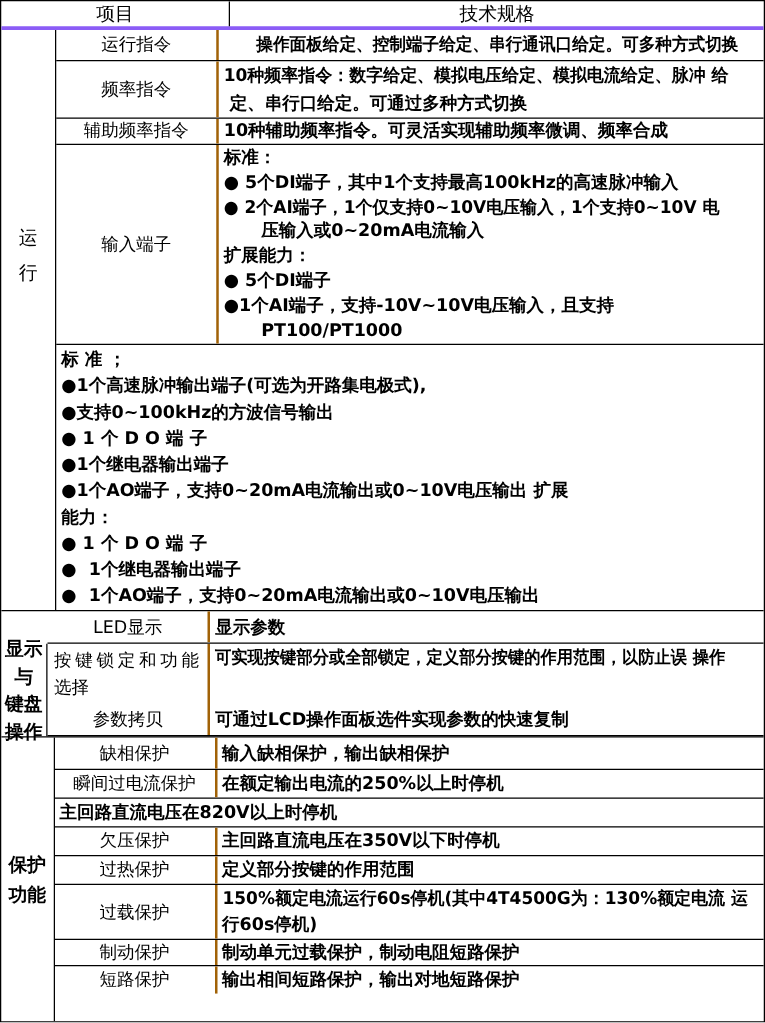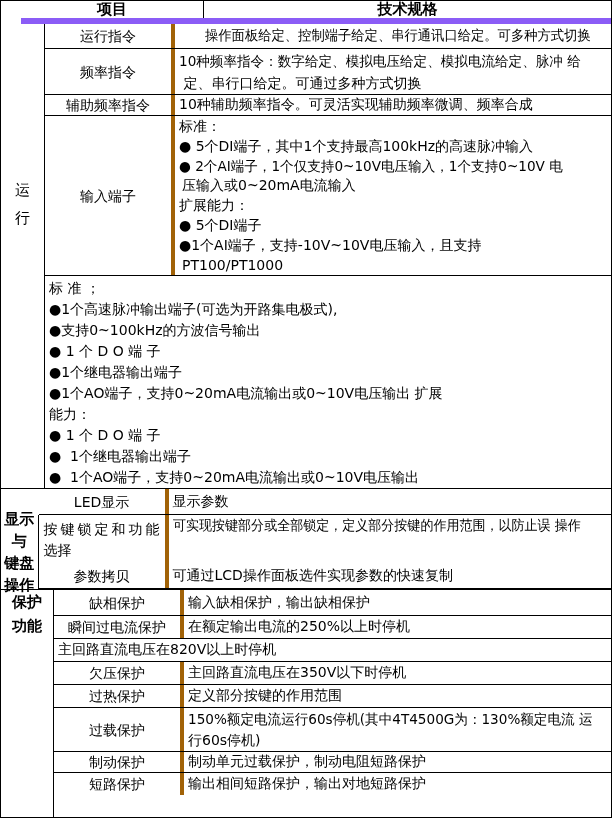--- a/index.html
+++ b/index.html
@@ -5,57 +5,57 @@
   * { margin:0; padding:0; box-sizing:border-box; }
   html,body { background:#fff; }
   body { font-family:"DejaVu Sans", sans-serif; color:#000; }
   .table {
     width:612px; height:818px;
     border:1px solid #000;
     background:#fff;
     font-size:14px;
     overflow:hidden;
   }
-  .hrow { display:flex; height:23px; border-bottom:6px solid #8b5cf6; font-weight:bold; font-size:15px;margin-left:20px; }
+  .hrow { display:flex; height:23px; border-bottom:3px solid #8b5cf6; font-weight:normal; font-size:15px; }
   .hitem { width:183px; border-right:1px solid #000; display:flex; align-items:center; justify-content:center; }
   .hspec { flex:1; display:flex; align-items:center; justify-content:center; }
 
   .section { display:flex; border-bottom:1px solid #000; }
   .section.last { border-bottom:none; }
   .cat {
     width:53px; border-right:1px solid #000;
     display:flex; flex-direction:column; align-items:center;
     font-size:15px; text-align:center;
   }
   .cat-run { padding-top:152px; line-height:28px; font-weight:normal; }
   .cat-bold { font-weight:bold; justify-content:center; line-height:22px;margin-top:26px; }
-  .cat-prot { font-weight:bold; justify-content:flex-start; line-height:24px; }
+  .cat-prot { font-weight:bold; justify-content:center; line-height:24px; }
 
   .rows { flex:1; display:flex; flex-direction:column; }
   .row { display:flex; border-bottom:1px solid #000; overflow:hidden; }
   .row.last { border-bottom:none; }
   .lbl {
-    width:130px; border-right:4px solid #a16207;
+    width:130px; border-right:2px solid #a16207;
     display:flex; flex-direction:column; align-items:center; justify-content:center;
     line-height:20px; text-align:center; overflow:hidden;
   }
   .lbl.left { align-items:flex-start; justify-content:flex-start; padding:4px 0 0 5px; text-align:left; line-height:21px; }
   .lbl .spread { letter-spacing:3px; }
   .spec {
     flex:1; overflow:hidden; padding-left:4px;
-    display:flex; flex-direction:column; justify-content:center;
+    display:flex; flex-direction:column; justify-content:center;font-weight:bold;
   }
   .spec.top { justify-content:flex-start; }
   .line { white-space:pre; display:block; }
   .lh20 .line { line-height:19.8px; }
   .lh21 .line { line-height:21px; }
   .lh22 .line { line-height:22px; }
   .pt1 { padding-top:1px; }
   .pt2 { padding-top:2px; }
-  .ind  { margin-left:3px; }
+  .ind  { margin-left:30px; }
   .ind2 { margin-left:26px; }
   .sq97 { transform:scaleX(.97); transform-origin:0 50%; }
   .sq95 { transform:scaleX(.95); transform-origin:0 50%; }
   .sq93 { transform:scaleX(.93); transform-origin:0 50%; }
 </style>
 </head>
 <body>
 
 <div class="table">
 

